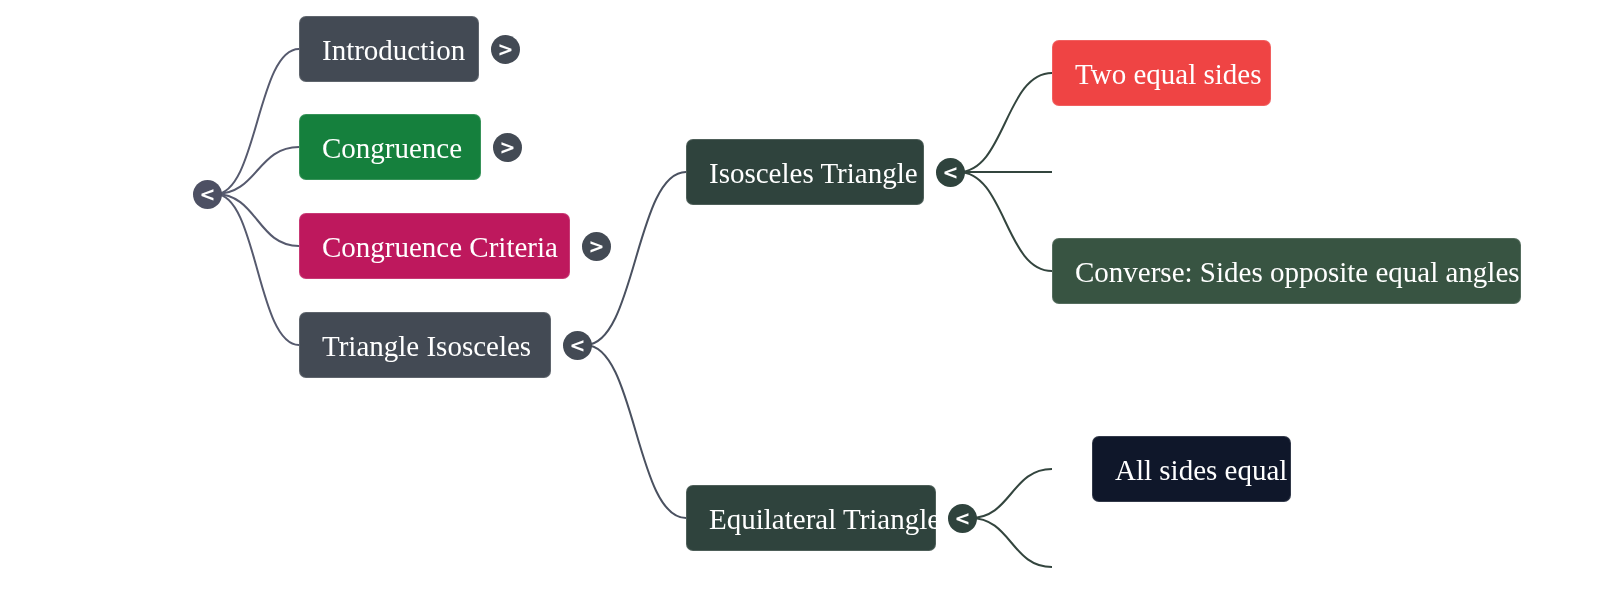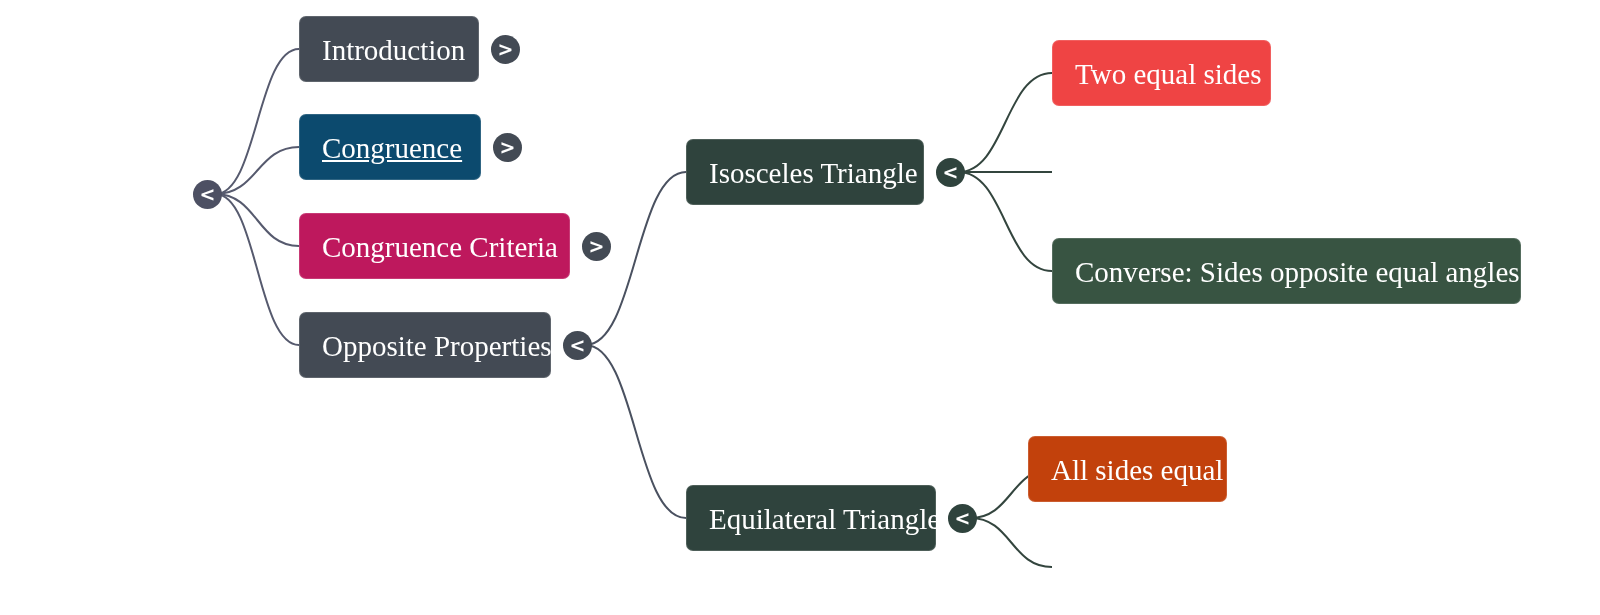--- a/index.html
+++ b/index.html
@@ -28,26 +28,26 @@
       <path d="M958.5,172 C1005.25,172 1005.25,73 1052,73" stroke="#33453e" stroke-width="2" fill="none"></path>
       <path d="M958.5,172 C1005.25,172 1005.25,172 1052,172" stroke="#33453e" stroke-width="2" fill="none"></path>
       <path d="M958.5,172 C1005.25,172 1005.25,271 1052,271" stroke="#33453e" stroke-width="2" fill="none"></path>
       <path d="M585.5,345 C635.75,345 635.75,518 686,518" stroke="#4a5160" stroke-width="2" fill="none"></path>
       <path d="M970.5,518 C1011.25,518 1011.25,469 1052,469" stroke="#33453e" stroke-width="2" fill="none"></path>
       <path d="M970.5,518 C1011.25,518 1011.25,567 1052,567" stroke="#33453e" stroke-width="2" fill="none"></path>
     </svg>
     <div class="toggle" style="left: 193px; top: 179.5px; background: rgb(77, 80, 99);">&lt;</div>
     <div class="node" style="left: 299px; top: 16px; width: 180px; background: rgb(67, 74, 84);">Introduction</div>
     <div class="toggle" style="left: 491px; top: 34.5px; background: rgb(67, 74, 84);">&gt;</div>
-    <div class="node" style="left: 299px; top: 114px; width: 182px; background: #0c4a6e; text-decoration: underline;">Congruence</div>
+    <div class="node" style="left: 299px; top: 114px; width: 182px; background: #15803d;">Congruence</div>
     <div class="toggle" style="left: 493px; top: 132.5px; background: rgb(67, 74, 84);">&gt;</div>
     <div class="node" style="left: 299px; top: 213px; width: 271px; background: #be185d;">Congruence Criteria</div>
     <div class="toggle" style="left: 582px; top: 231.5px; background: rgb(67, 74, 84);">&gt;</div>
-    <div class="node" style="left: 299px; top: 312px; width: 252px; background: rgb(67, 74, 84);">Opposite Properties</div>
+    <div class="node" style="left: 299px; top: 312px; width: 252px; background: rgb(67, 74, 84);">Triangle Isosceles</div>
     <div class="toggle" style="left: 563px; top: 330.5px; background: rgb(67, 74, 84);">&lt;</div>
     <div class="node" style="left: 686px; top: 139px; width: 238px; background: rgb(47, 67, 61);">Isosceles Triangle</div>
     <div class="toggle" style="left: 936px; top: 157.5px; background: rgb(47, 67, 61);">&lt;</div>
     <div class="node" style="left: 1052px; top: 40px; width: 219px; background: #ef4444;">Two equal sides</div>
     <div class="node" style="left: 1052px; top: 238px; width: 469px; background: rgb(56, 84, 66);">Converse: Sides opposite equal angles</div>
     <div class="node" style="left: 686px; top: 485px; width: 250px; background: rgb(47, 67, 61); font-family: Liberation Serif, serif;">Equilateral Triangle</div>
     <div class="toggle" style="left: 948px; top: 503.5px; background: rgb(47, 67, 61);">&lt;</div>
-    <div class="node" style="left: 1028px; top: 436px; width: 199px; background: #c2410c;">All sides equal</div>
+    <div class="node" style="left: 1092px; top: 436px; width: 199px; background: #0f172a;">All sides equal</div>
   </div>
 
 </body></html>

